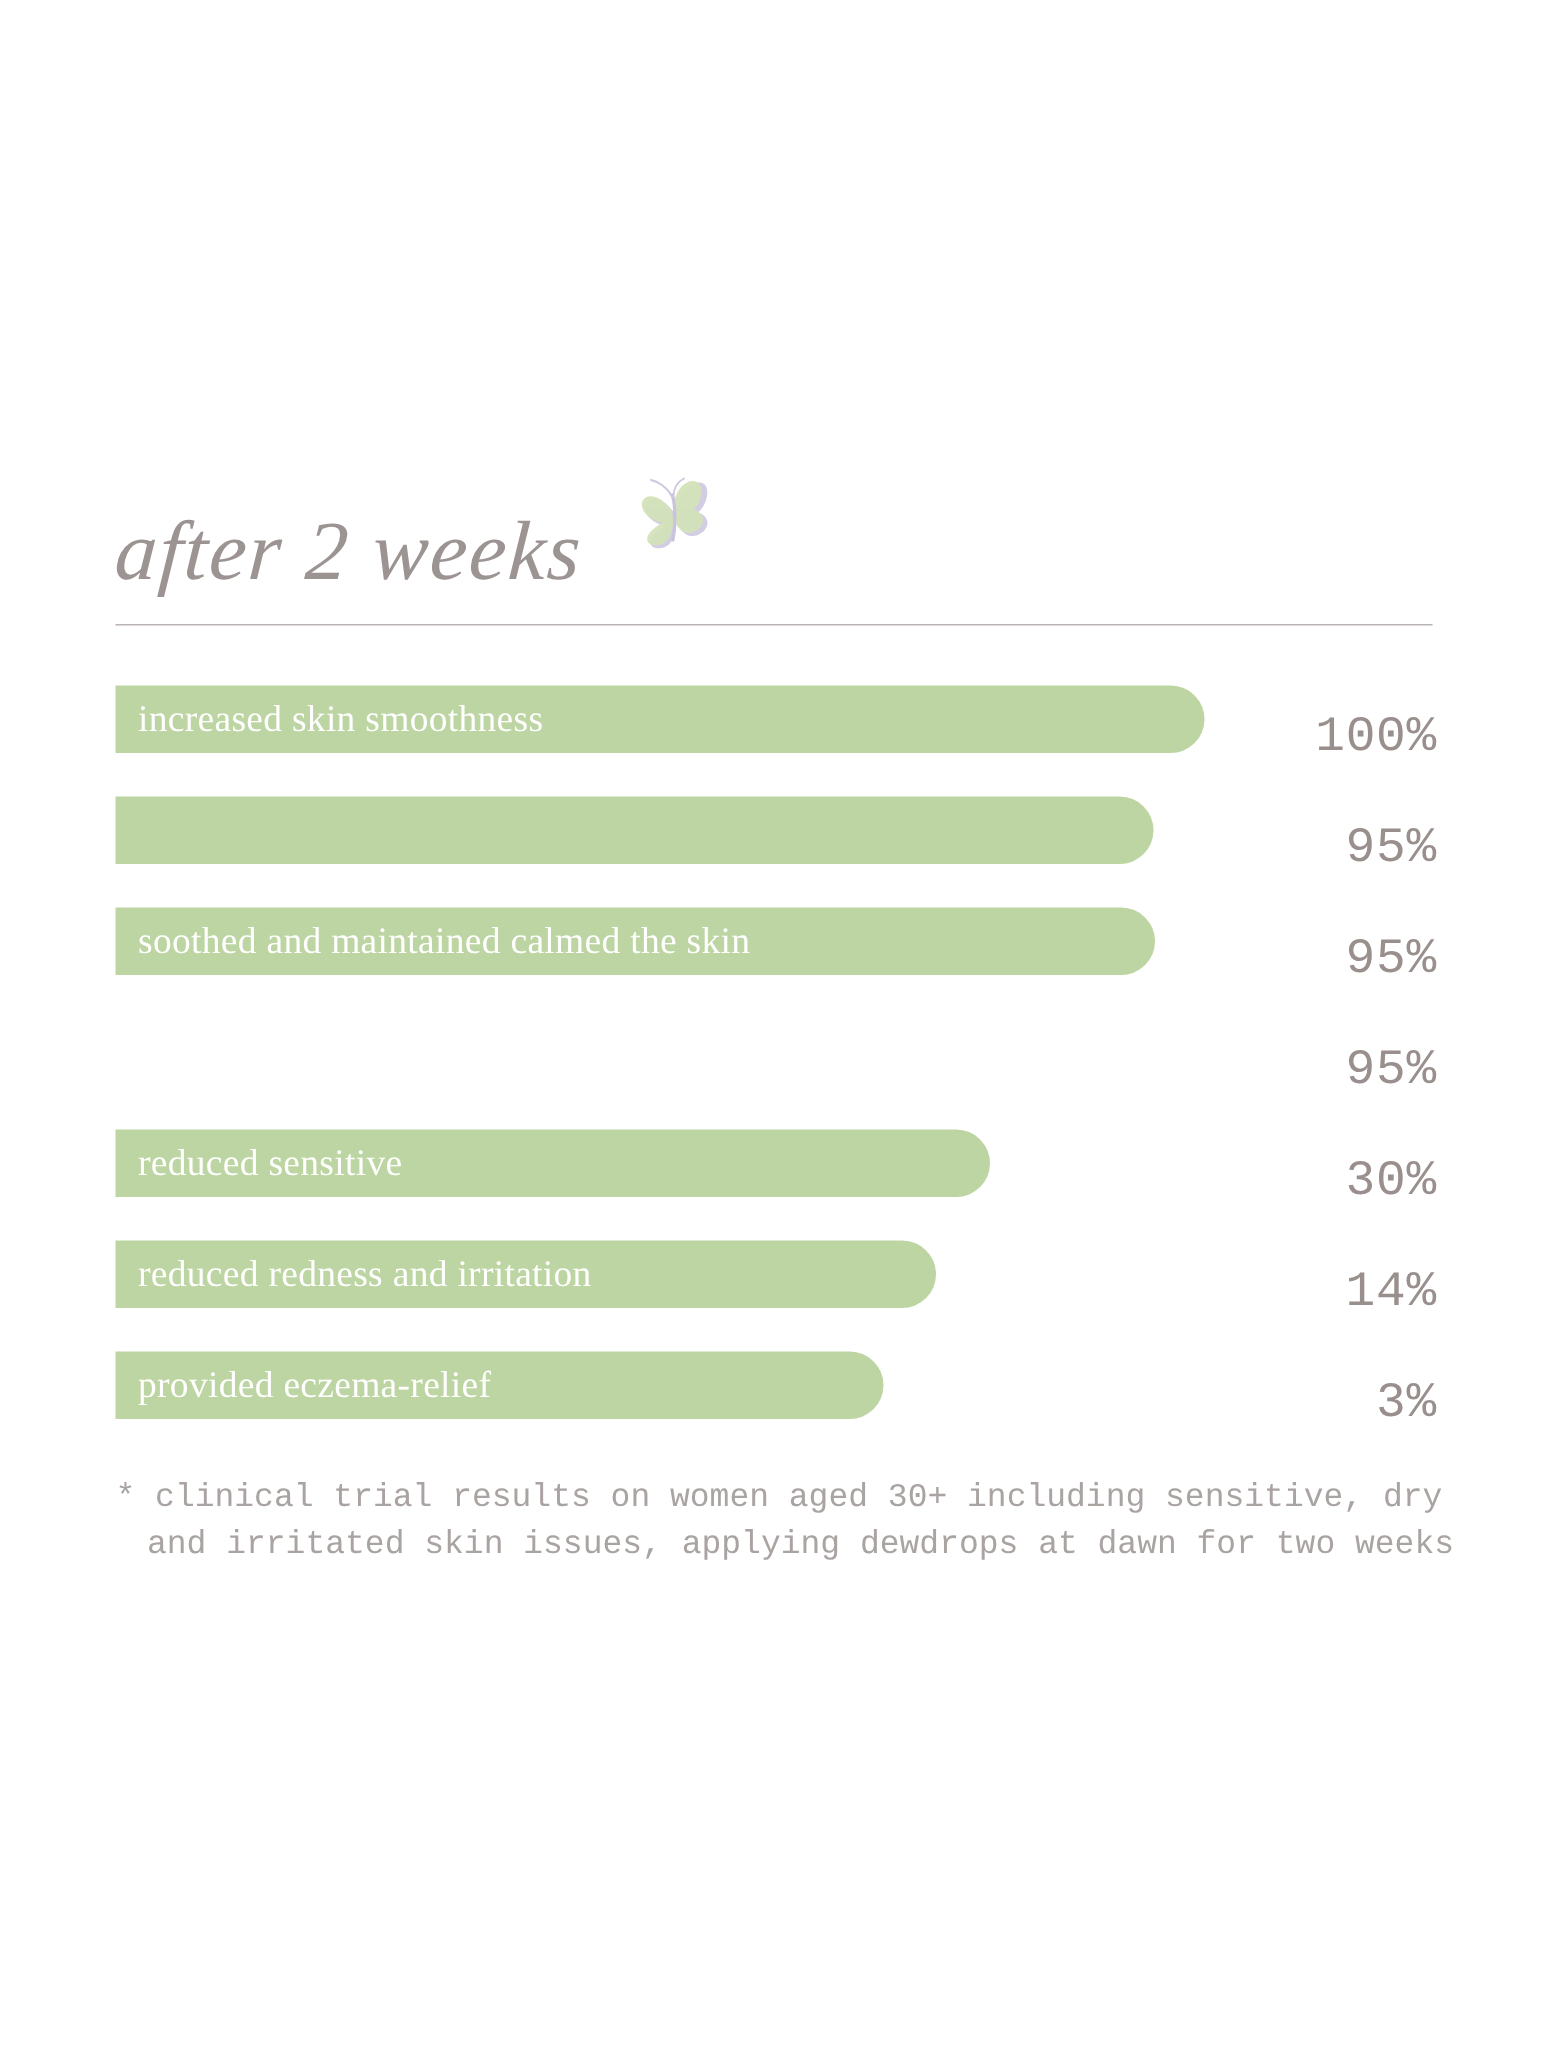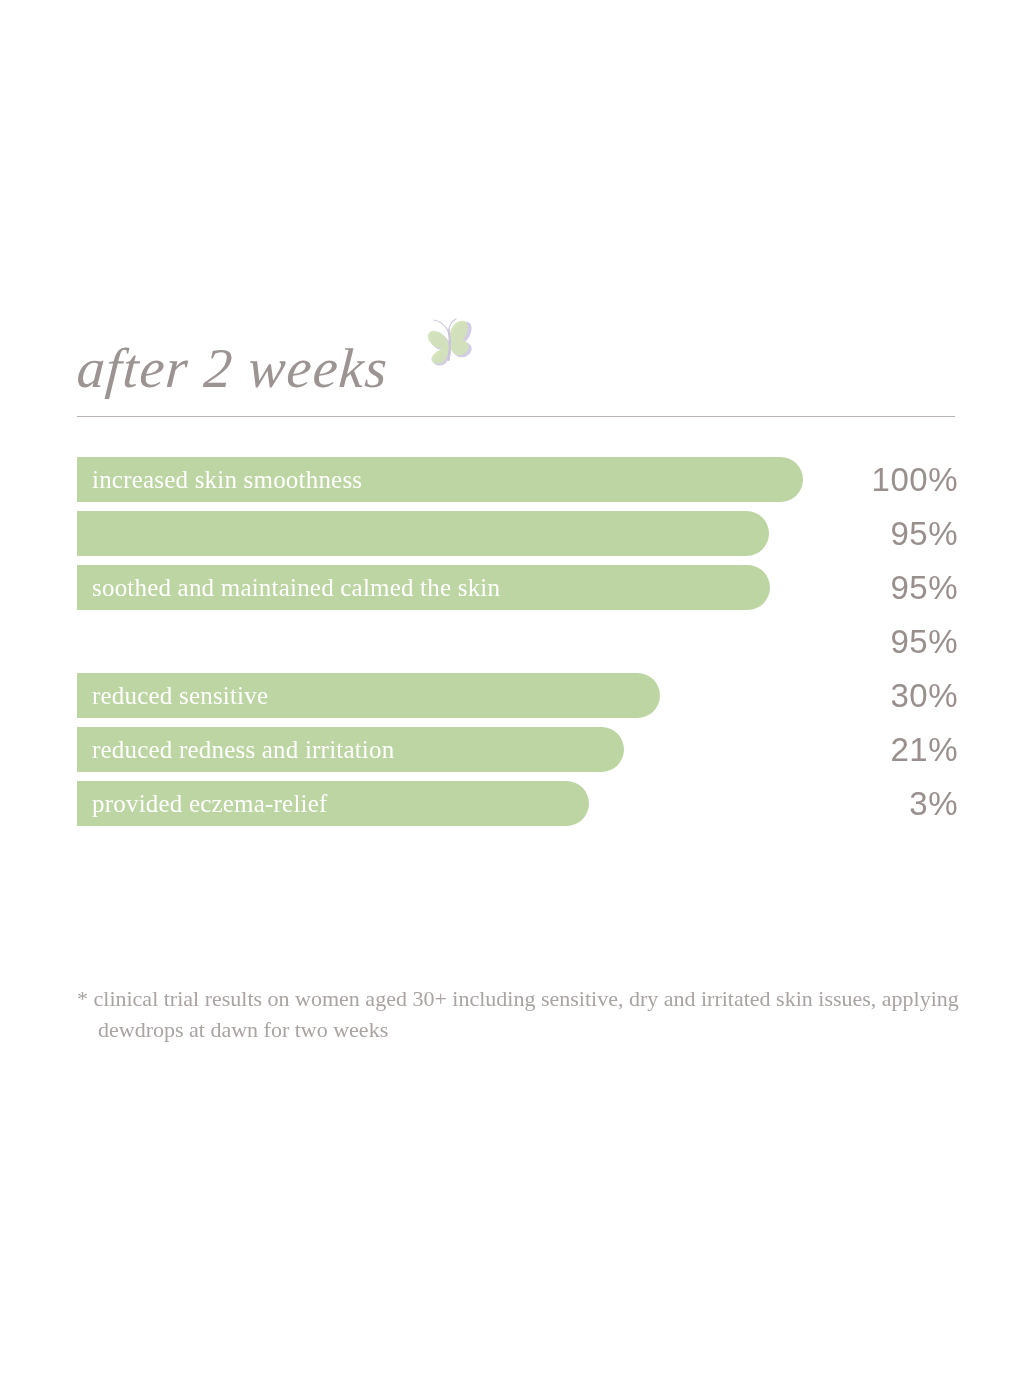--- a/index.html
+++ b/index.html
@@ -67,21 +67,21 @@
 
   
   #chart {
     position: absolute;
     left: 77px;
     top: 457px;
     width: 881px;
   }
   .bar-row {
     position: relative;
-    height: 54px;
+    height: 74px;
   }
   .bar-track {
     position: absolute;
     left: 0;
     top: 0;
     height: 45px;
     width: 726px;
   }
   .bar-fill {
     position: absolute;
@@ -105,40 +105,40 @@
     font-size: 25px;
     line-height: 1;
     letter-spacing: 0.2px;
     color: #ffffff;
     white-space: nowrap;
     z-index: 2;
   }
   .bar-value {
     position: absolute;
     right: 0;
-    top: 0;
+    top: 12px;
     width: 160px;
     height: 45px;
     display: flex;
     align-items: center;
     justify-content: flex-end;
-    font-family: Liberation Sans, sans-serif;
+    font-family: Liberation Mono, monospace;
     font-size: 33px;
     line-height: 1;
     letter-spacing: 0.5px;
     color: #998f8d;
   }
 
   
   #footnote {
     position: absolute;
     left: 77px;
     top: 983px;
     width: 900px;
-    font-family: Liberation Serif, serif;
+    font-family: Liberation Mono, monospace;
     font-size: 22px;
     line-height: 1.42;
     color: #a9a3a1;
   }
   #footnote-text {
     display: block;
     padding-left: 21px;
     text-indent: -21px;
     max-width: 895px;
   }
@@ -215,21 +215,21 @@
         <div class="bar-label">reduced sensitive</div>
       </div>
       <div class="bar-value">30%</div>
     </div>
 
     <div class="bar-row">
       <div class="bar-track">
         <div class="bar-fill" style="width: 547px;"></div>
         <div class="bar-label">reduced redness and irritation</div>
       </div>
-      <div class="bar-value">21%</div>
+      <div class="bar-value">14%</div>
     </div>
 
     <div class="bar-row">
       <div class="bar-track">
         <div class="bar-fill" style="width: 512px;"></div>
         <div class="bar-label">provided eczema-relief</div>
       </div>
       <div class="bar-value">3%</div>
     </div>
 

